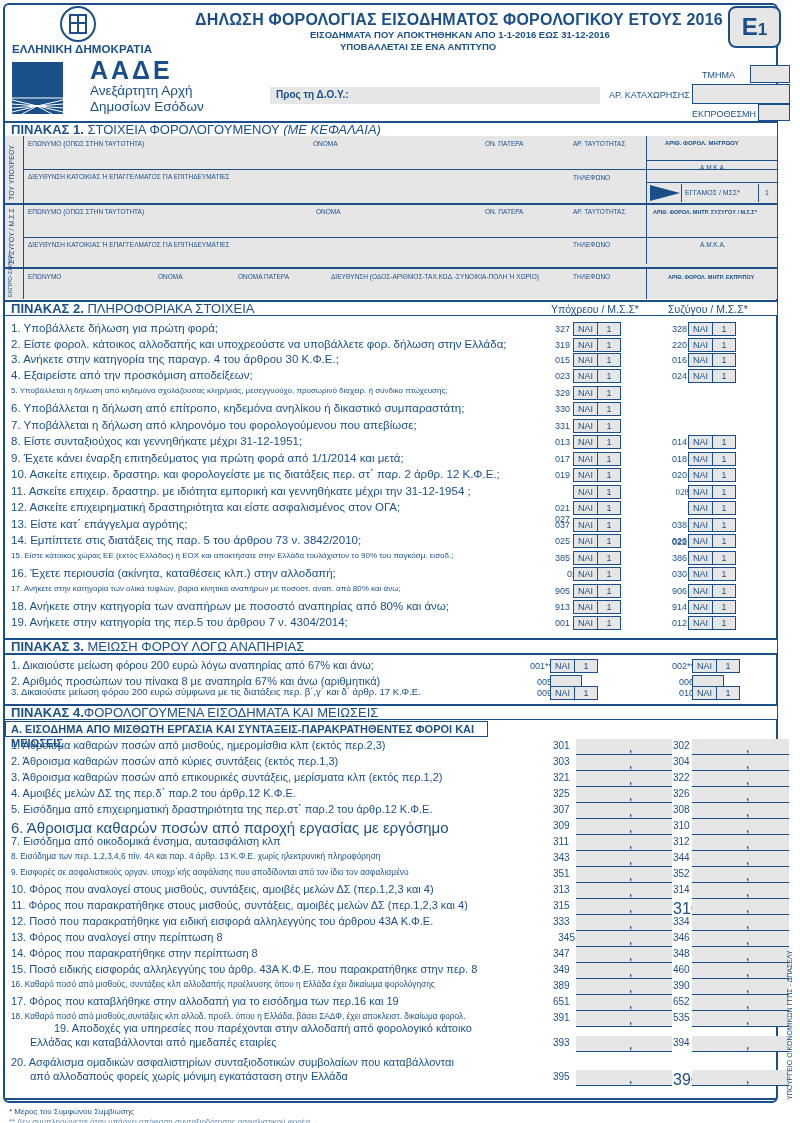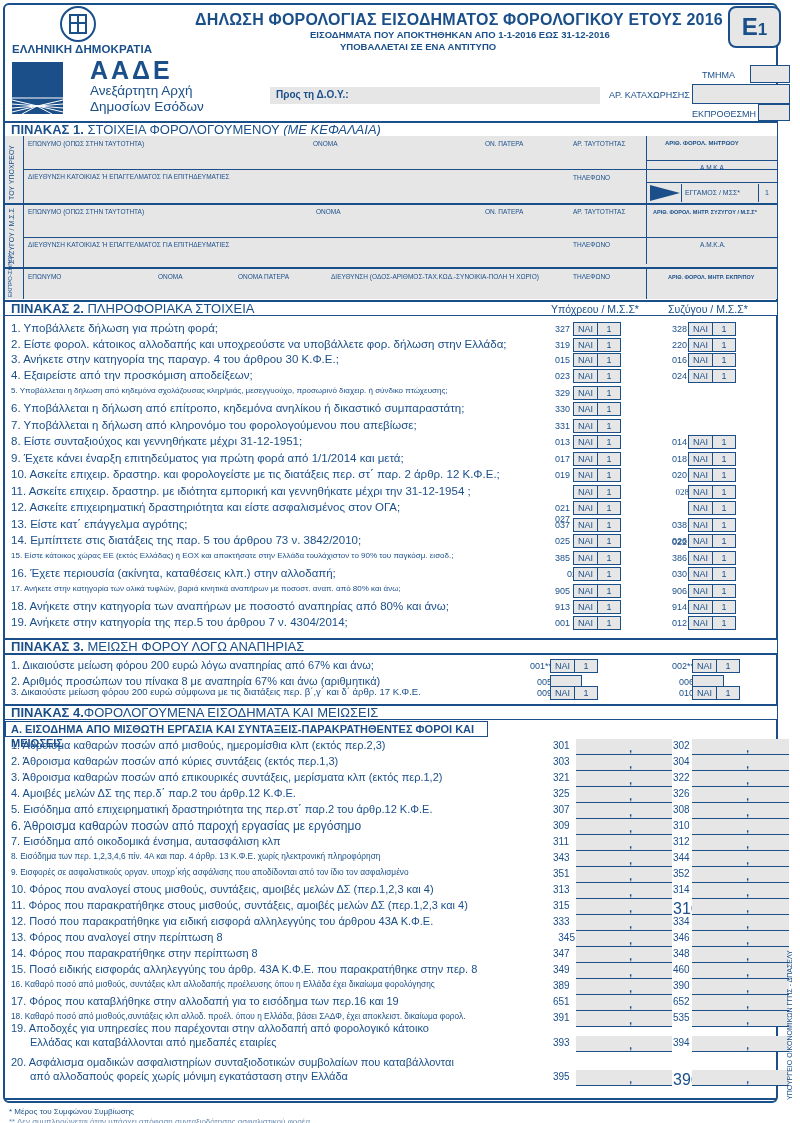--- a/index.html
+++ b/index.html
@@ -472,21 +472,21 @@
       <span>5. Εισόδημα από επιχειρηματική δραστηριότητα της περ.στ΄ παρ.2 του άρθρ.12 Κ.Φ.Ε.</span>
     </div>
     <div class="code" style="left: 553px; top: 804px; font-size: 10px; text-align: left;">307</div>
     <div class="amt" style="left: 576px; top: 803px; width: 96px;">
       <span class="comma">,</span>
     </div>
     <div class="code" style="left: 673px; top: 804px; font-size: 10px; text-align: left;">308</div>
     <div class="amt" style="left: 692px; top: 803px; width: 97px;">
       <span class="comma">,</span>
     </div>
-    <div class="q" style="top: 819px; font-size: 12px;">
+    <div class="q" style="top: 819px; font-size: 15px;">
       <span>6. Άθροισμα καθαρών ποσών από παροχή εργασίας με εργόσημο</span>
     </div>
     <div class="code" style="left: 553px; top: 820px; font-size: 10px; text-align: left;">309</div>
     <div class="amt" style="left: 576px; top: 819px; width: 96px;">
       <span class="comma">,</span>
     </div>
     <div class="code" style="left: 673px; top: 820px; font-size: 10px; text-align: left;">310</div>
     <div class="amt" style="left: 692px; top: 819px; width: 97px;">
       <span class="comma">,</span>
     </div>
@@ -615,21 +615,21 @@
       <span>18. Καθαρό ποσό από μισθούς,συντάξεις κλπ αλλοδ. προέλ. όπου η Ελλάδα, βάσει ΣΑΔΦ, έχει αποκλειστ. δικαίωμα φορολ.</span>
     </div>
     <div class="code" style="left: 553px; top: 1012px; font-size: 10px; text-align: left;">391</div>
     <div class="amt" style="left: 576px; top: 1011px; width: 96px;">
       <span class="comma">,</span>
     </div>
     <div class="code" style="left: 673px; top: 1012px; font-size: 10px; text-align: left;">535</div>
     <div class="amt" style="left: 692px; top: 1011px; width: 97px;">
       <span class="comma">,</span>
     </div>
-    <div class="q" style="top: 1022px; font-size: 11px;">
+    <div class="q" style="top: 1022px; font-size: 11px; margin-left: 43px;">
       <span>19. Αποδοχές για υπηρεσίες που παρέχονται στην αλλοδαπή από φορολογικό κάτοικο</span>
     </div>
     <div class="q" style="top: 1036px; left: 30px; font-size: 11px;">
       <span>Ελλάδας και καταβάλλονται από ημεδαπές εταιρίες</span>
     </div>
     <div class="code" style="left: 553px; top: 1037px; font-size: 10px; text-align: left;">393</div>
     <div class="amt" style="left: 576px; top: 1036px; width: 96px;">
       <span class="comma">,</span>
     </div>
     <div class="code" style="left: 673px; top: 1037px; font-size: 10px; text-align: left;">394</div>

